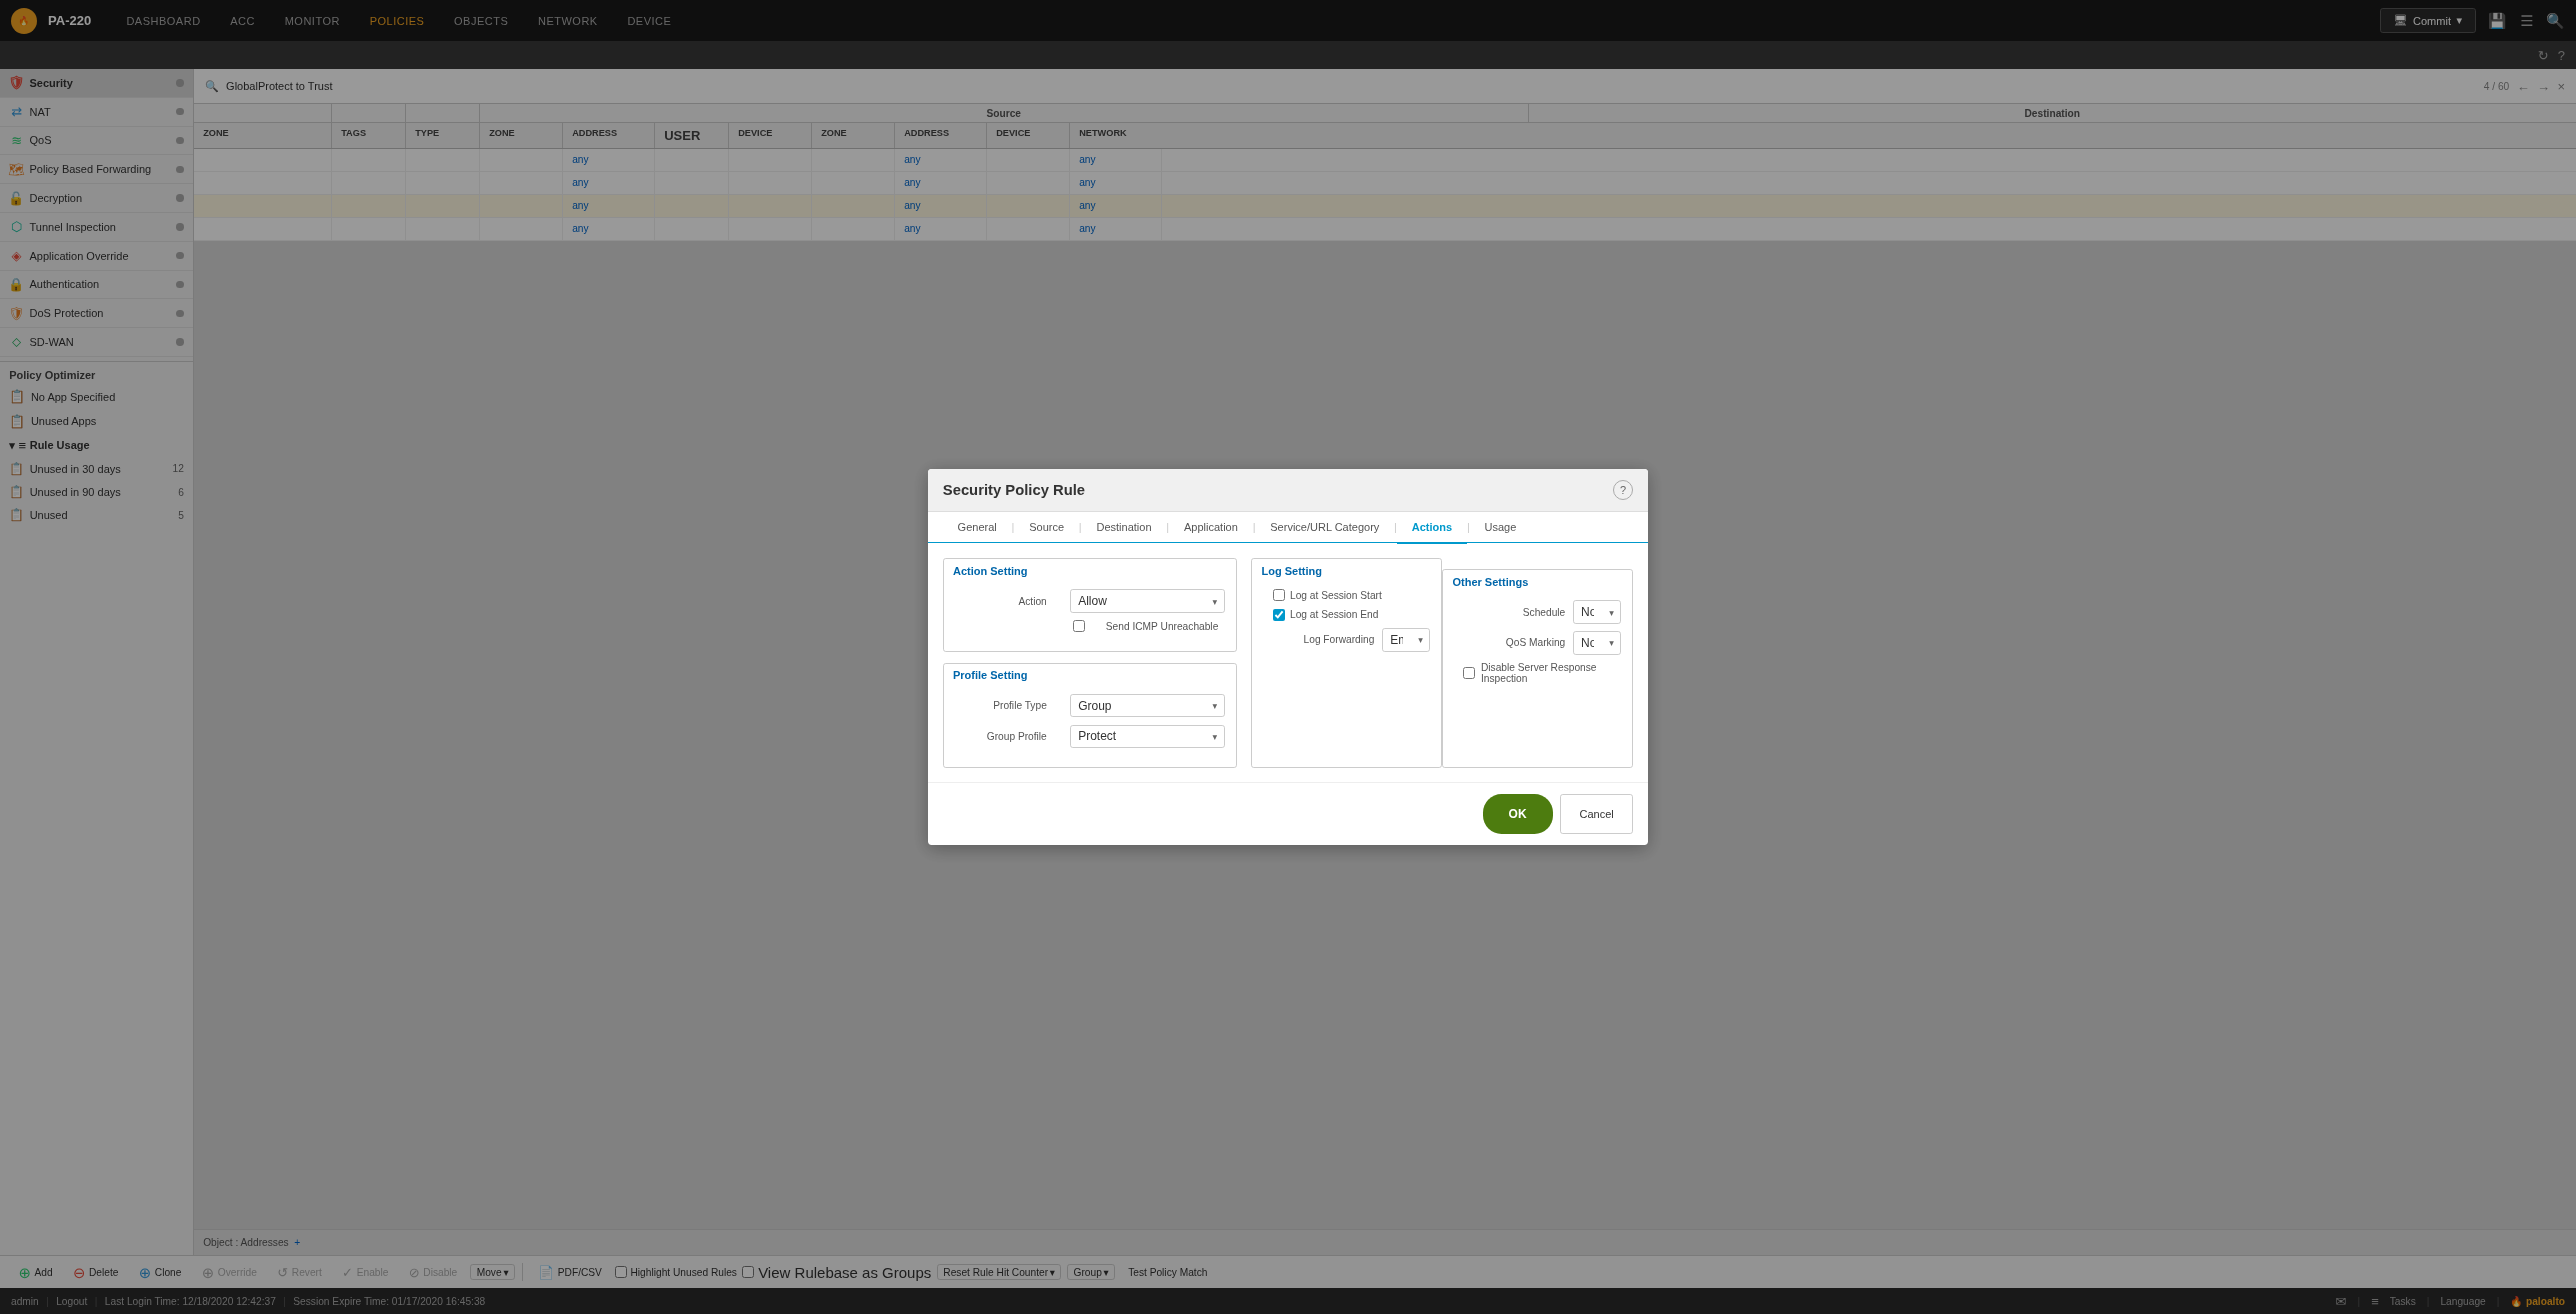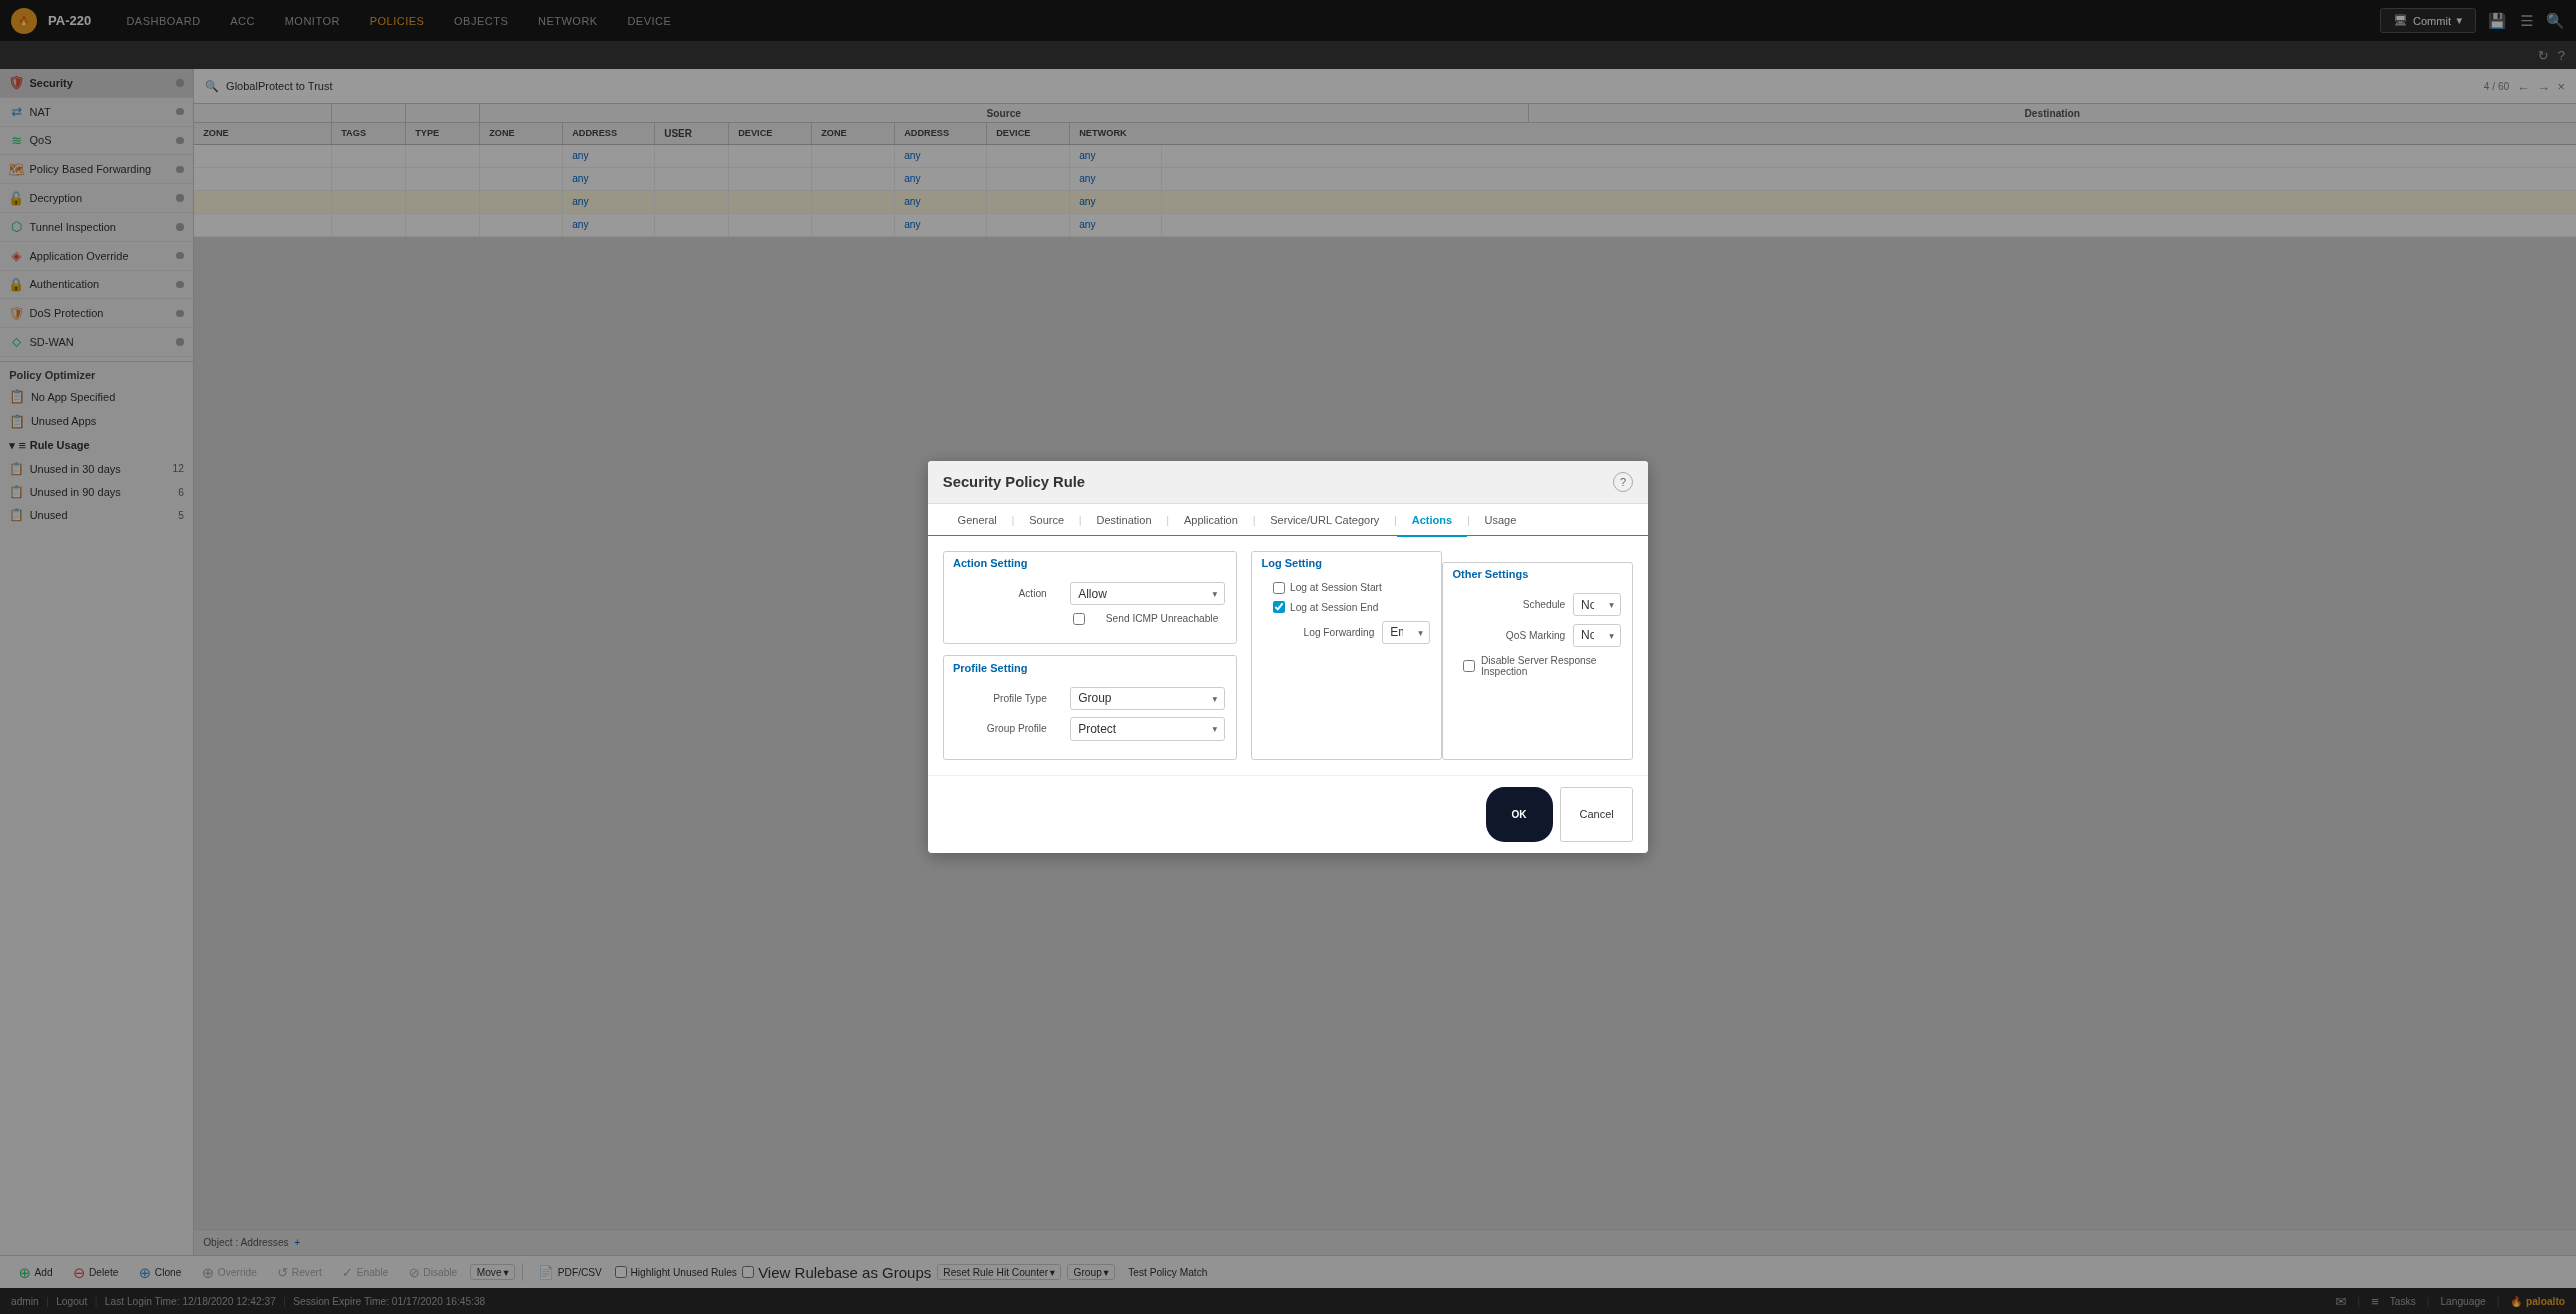--- a/index.html
+++ b/index.html
@@ -399,26 +399,26 @@
     }
 
     .modal-footer {
       display: flex;
       justify-content: flex-end;
       padding: 11px 14.8px;
       gap: 7.4px;
       border-top: 0.9px solid #eee;
     }
     .btn-ok {
-      background: #0f172a;
+      background: #4d7c0f;
       color: white;
       border: none;
-      padding: 22px 26px;
+      padding: 13px 26px;
       border-radius: 18.5px;
-      font-size: 10px;
+      font-size: 12px;
       cursor: pointer;
       font-weight: bold;
     }
     .btn-cancel {
       background: white;
       color: #333;
       border: 0.9px solid #ccc;
       padding: 6.5px 18.5px;
       border-radius: 2.8px;
       font-size: 11px;
@@ -588,21 +588,21 @@
         <div class="col-header col-type" style="border-right:0.9px solid #ccc;"></div>
         <div style="flex:1; text-align:center; border-right:0.9px solid #ccc; padding:3.7px 0; font-size:10.2px; font-weight:bold; color:#555;">Source</div>
         <div style="flex:1; text-align:center; padding:3.7px 0; font-size:10.2px; font-weight:bold; color:#555;">Destination</div>
       </div>
       <div style="display:flex; background:#f0f0f0; border-bottom:1.8px solid #bbb;">
         <div style="width:138px;min-width:138px; padding:4.6px 9.2px; font-size:9.2px; font-weight:bold; color:#444; border-right:0.9px solid #ccc;">ZONE</div>
         <div style="width:74px;min-width:74px; padding:4.6px 9.2px; font-size:9.2px; font-weight:bold; color:#444; border-right:0.9px solid #ccc;">TAGS</div>
         <div style="width:74px;min-width:74px; padding:4.6px 9.2px; font-size:9.2px; font-weight:bold; color:#444; border-right:0.9px solid #ccc;">TYPE</div>
         <div style="width:83px;min-width:83px; padding:4.6px 9.2px; font-size:9.2px; font-weight:bold; color:#444; border-right:0.9px solid #ccc;">ZONE</div>
         <div style="width:92px;min-width:92px; padding:4.6px 9.2px; font-size:9.2px; font-weight:bold; color:#444; border-right:0.9px solid #ccc;">ADDRESS</div>
-        <div style="width:74px;min-width:74px; padding:4.6px 9.2px; font-size:10px; font-weight:bold; color:#444; border-right:0.9px solid #ccc;">USER</div>
+        <div style="width:74px;min-width:74px; padding:4.6px 9.2px; font-size:13px; font-weight:bold; color:#444; border-right:0.9px solid #ccc;">USER</div>
         <div style="width:83px;min-width:83px; padding:4.6px 9.2px; font-size:9.2px; font-weight:bold; color:#444; border-right:0.9px solid #ccc;">DEVICE</div>
         <div style="width:83px;min-width:83px; padding:4.6px 9.2px; font-size:9.2px; font-weight:bold; color:#444; border-right:0.9px solid #ccc;">ZONE</div>
         <div style="width:92px;min-width:92px; padding:4.6px 9.2px; font-size:9.2px; font-weight:bold; color:#444; border-right:0.9px solid #ccc;">ADDRESS</div>
         <div style="width:83px;min-width:83px; padding:4.6px 9.2px; font-size:9.2px; font-weight:bold; color:#444; border-right:0.9px solid #ccc;">DEVICE</div>
         <div style="width:92px;min-width:92px; padding:4.6px 9.2px; font-size:9.2px; font-weight:bold; color:#444;">NETWORK</div>
       </div>
 
       <div class="table-row-data">
         <div style="width:138px;min-width:138px;" class="cell text"></div>
         <div style="width:74px;min-width:74px;" class="cell text"></div>

